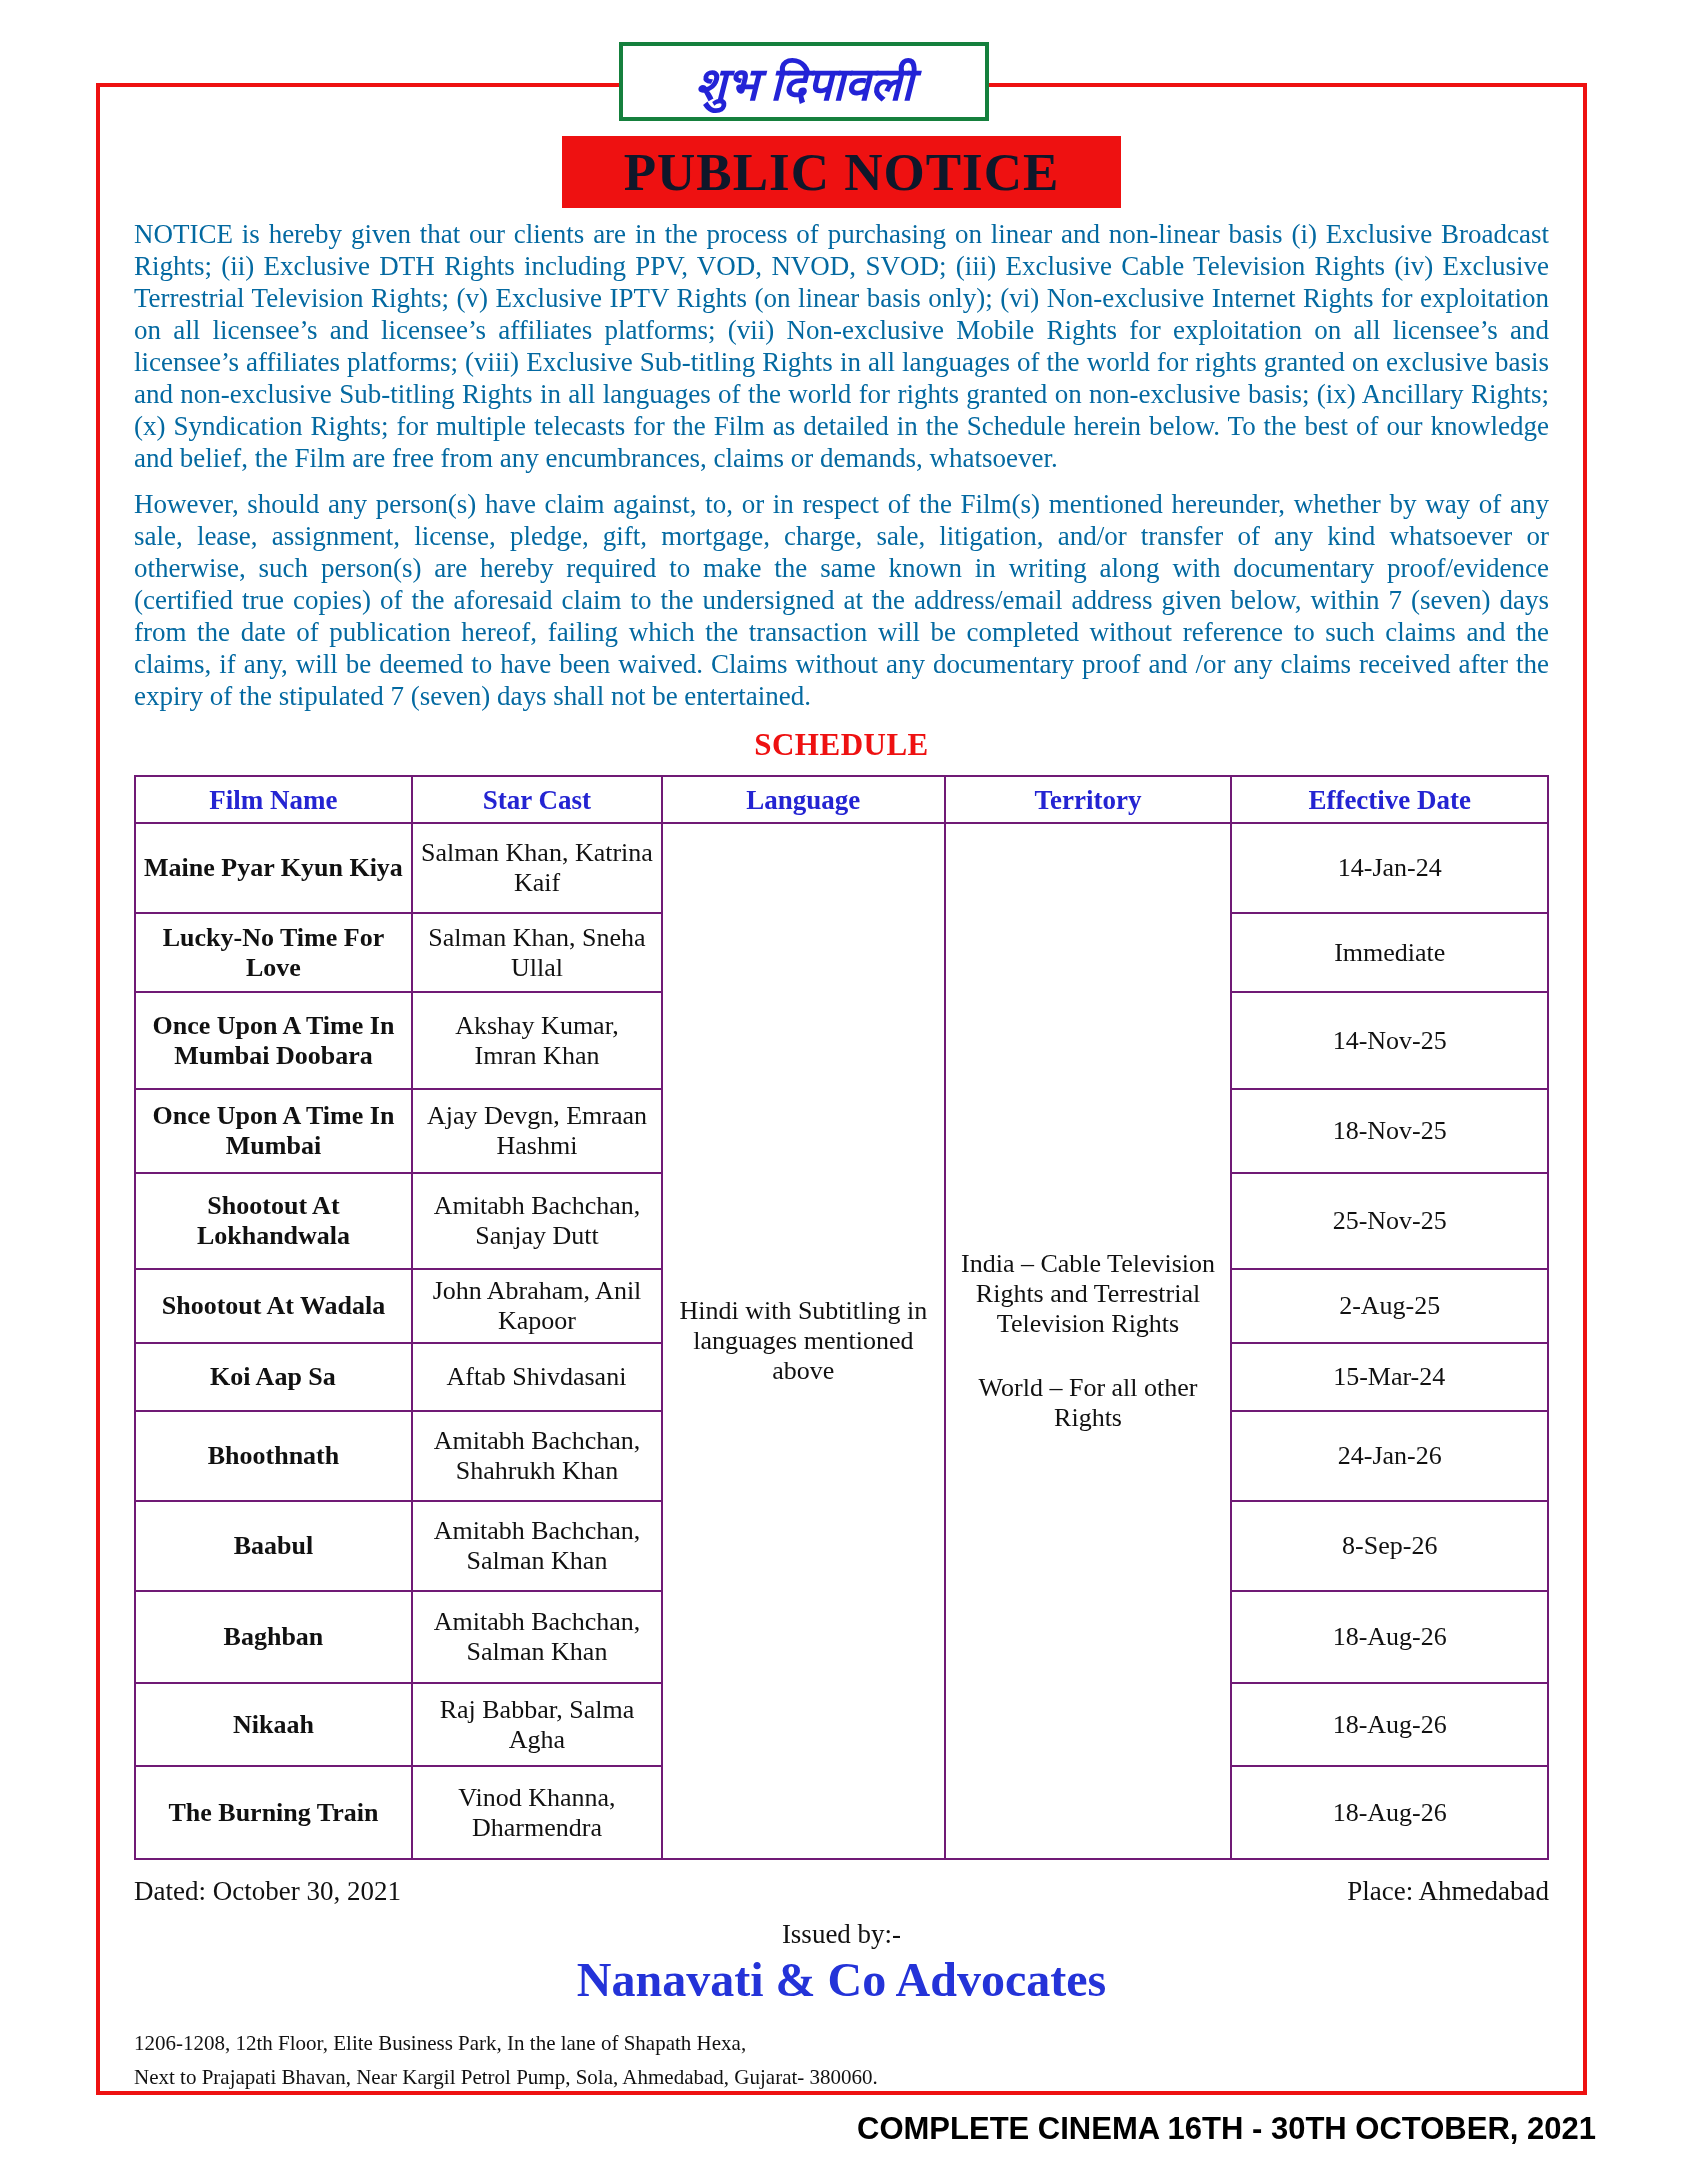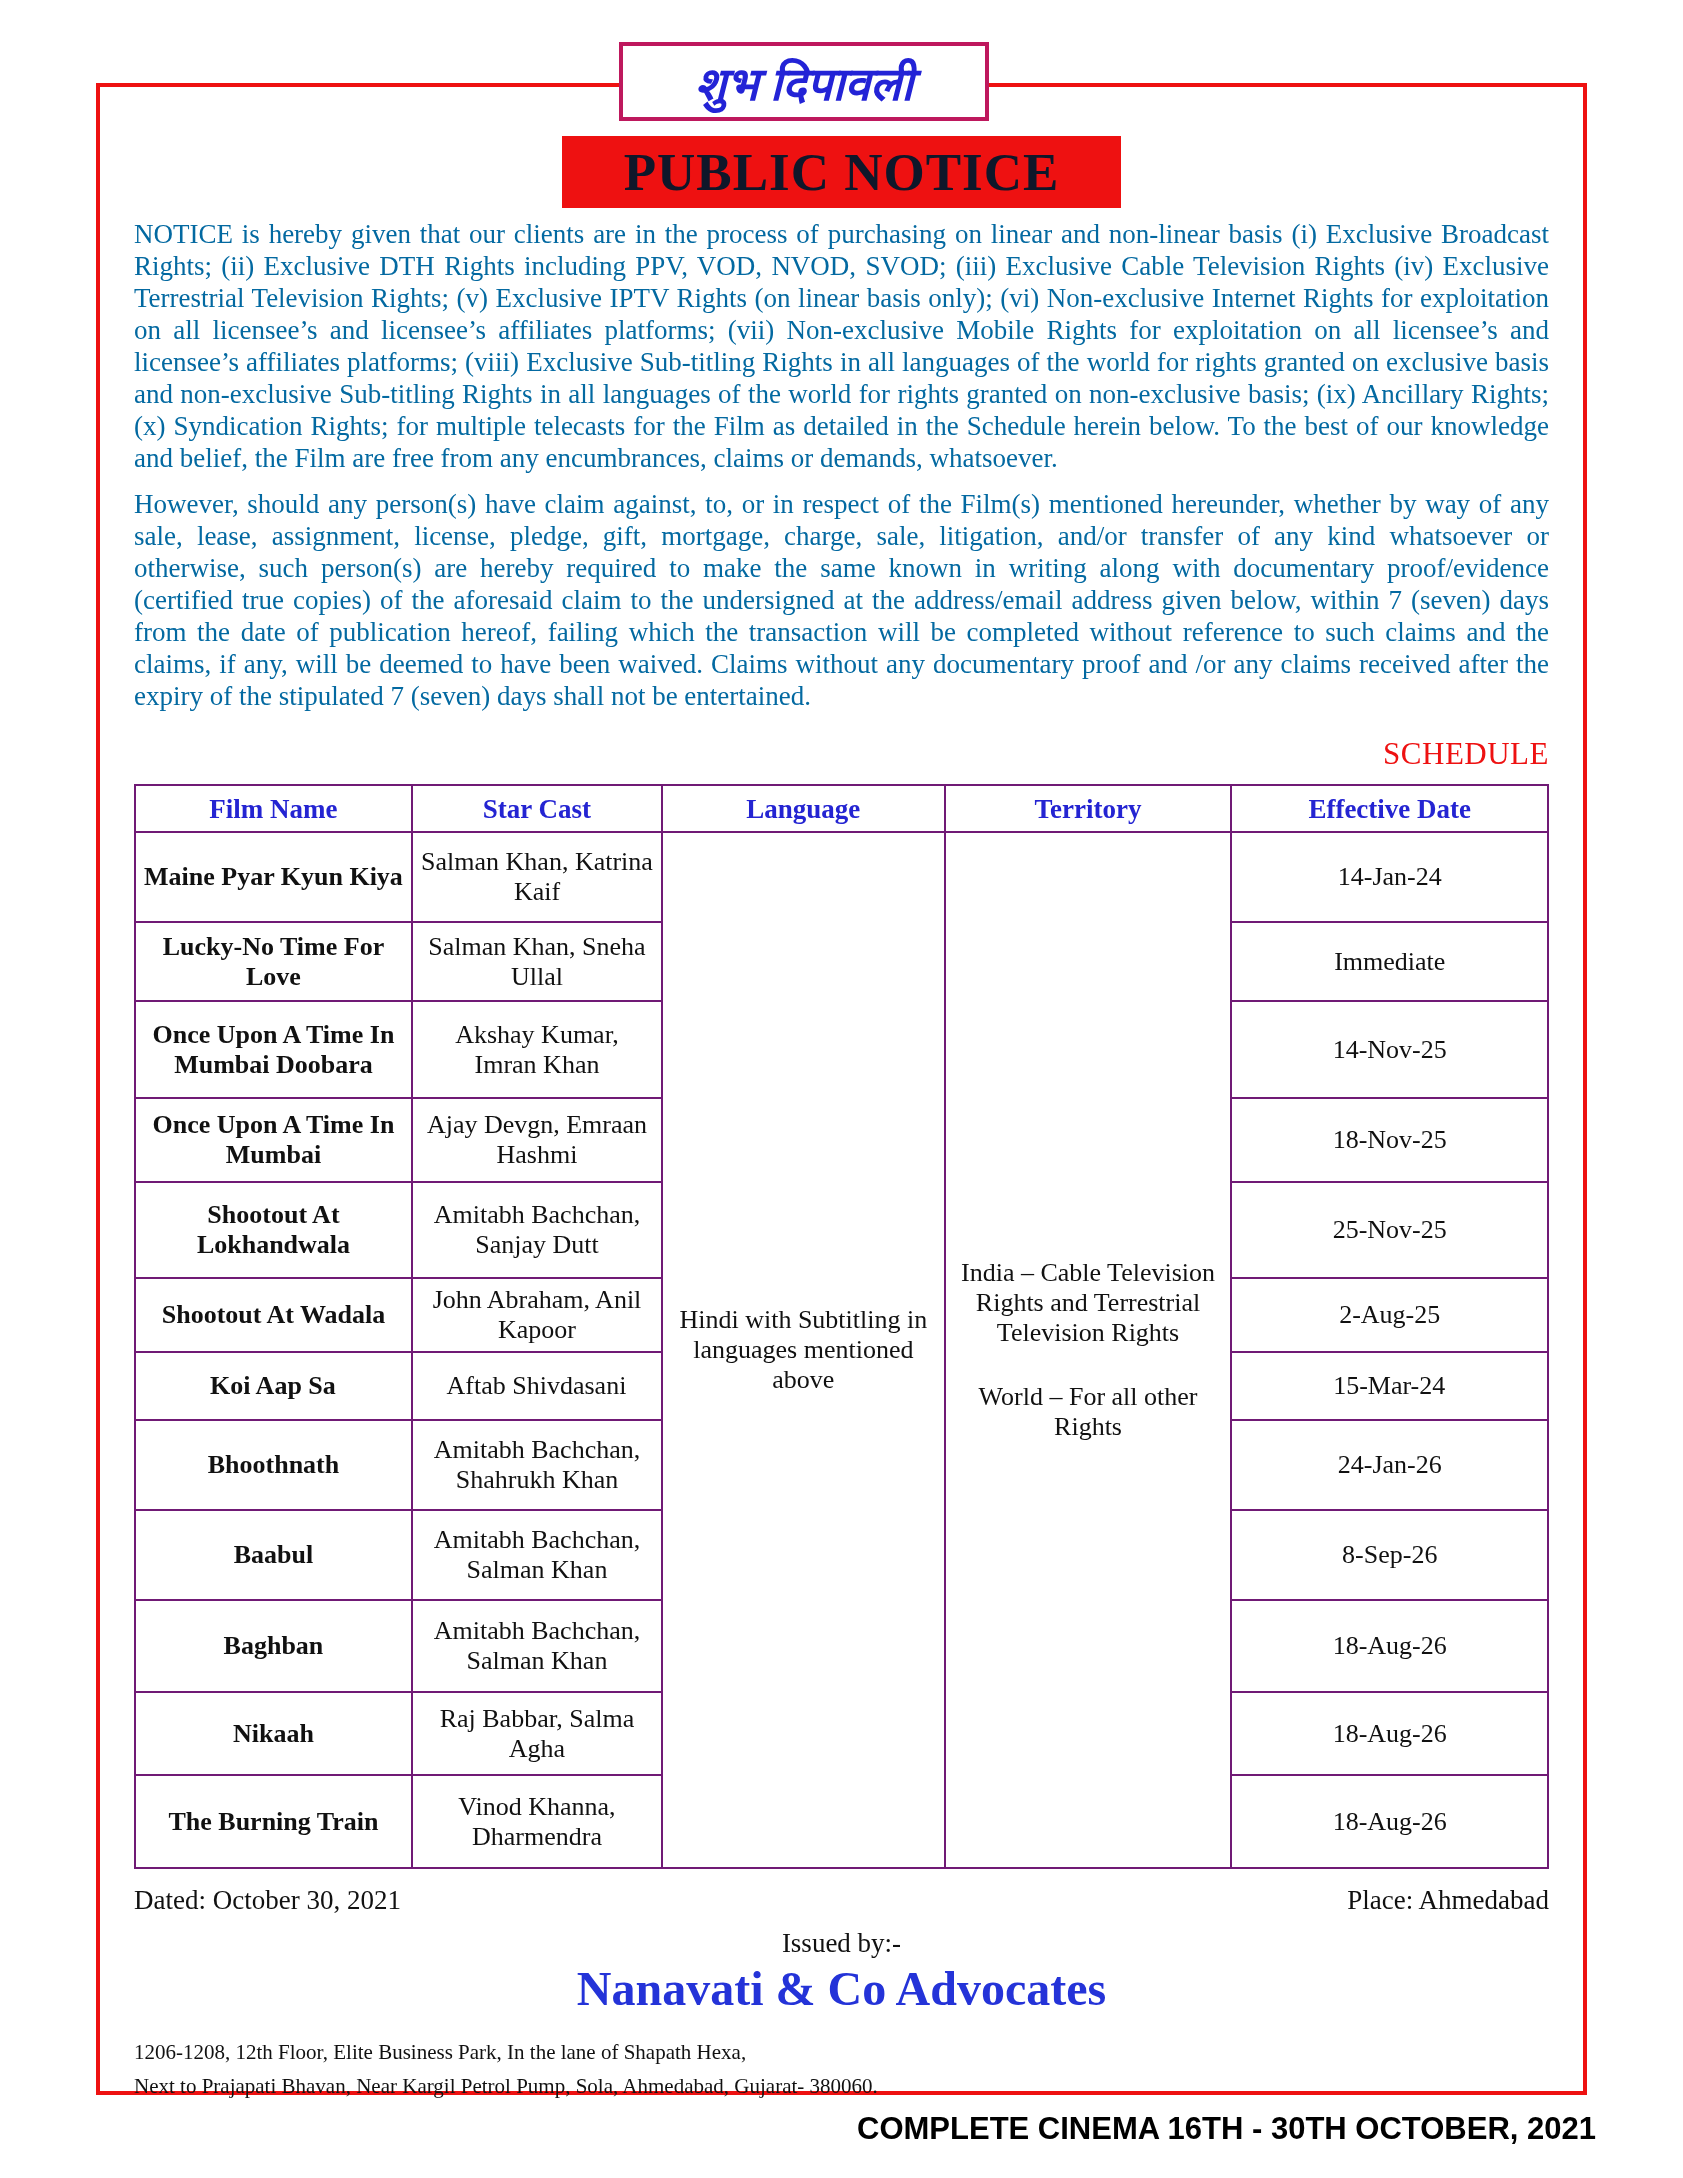--- a/index.html
+++ b/index.html
@@ -21,21 +21,21 @@
     border: 4px solid #ee1111;
     background: #ffffff;
     padding: 0 34px;
   }
 
   
   .greeting-box {
     position: absolute;
     left: 619px; top: 42px;
     width: 370px; height: 79px;
-    border: 4px solid #be185d;
+    border: 4px solid #15803d;
     background: #ffffff;
     z-index: 3;
     display: flex; align-items: center; justify-content: center;
   }
   .greeting-text {
     color: #2323d6;
     font-size: 46px;
     font-weight: bold;
     font-style: italic;
     white-space: nowrap;
@@ -61,25 +61,25 @@
     margin-top: 10px;
     font-size: 27px;
     line-height: 32px;
     text-align: justify;
     color: #0369a1;
   }
   .para + .para { margin-top: 14px; }
 
   
   .schedule-heading {
-    margin-top: 24px;
-    text-align: right;
+    margin-top: 15px;
+    text-align: center;
     color: #ee1111;
     font-size: 31px;
-    font-weight: normal;
+    font-weight: bold;
     letter-spacing: 0.5px;
   }
 
   
   table.schedule {
     margin-top: 12px;
     width: 100%;
     border-collapse: collapse;
     table-layout: fixed;
   }

